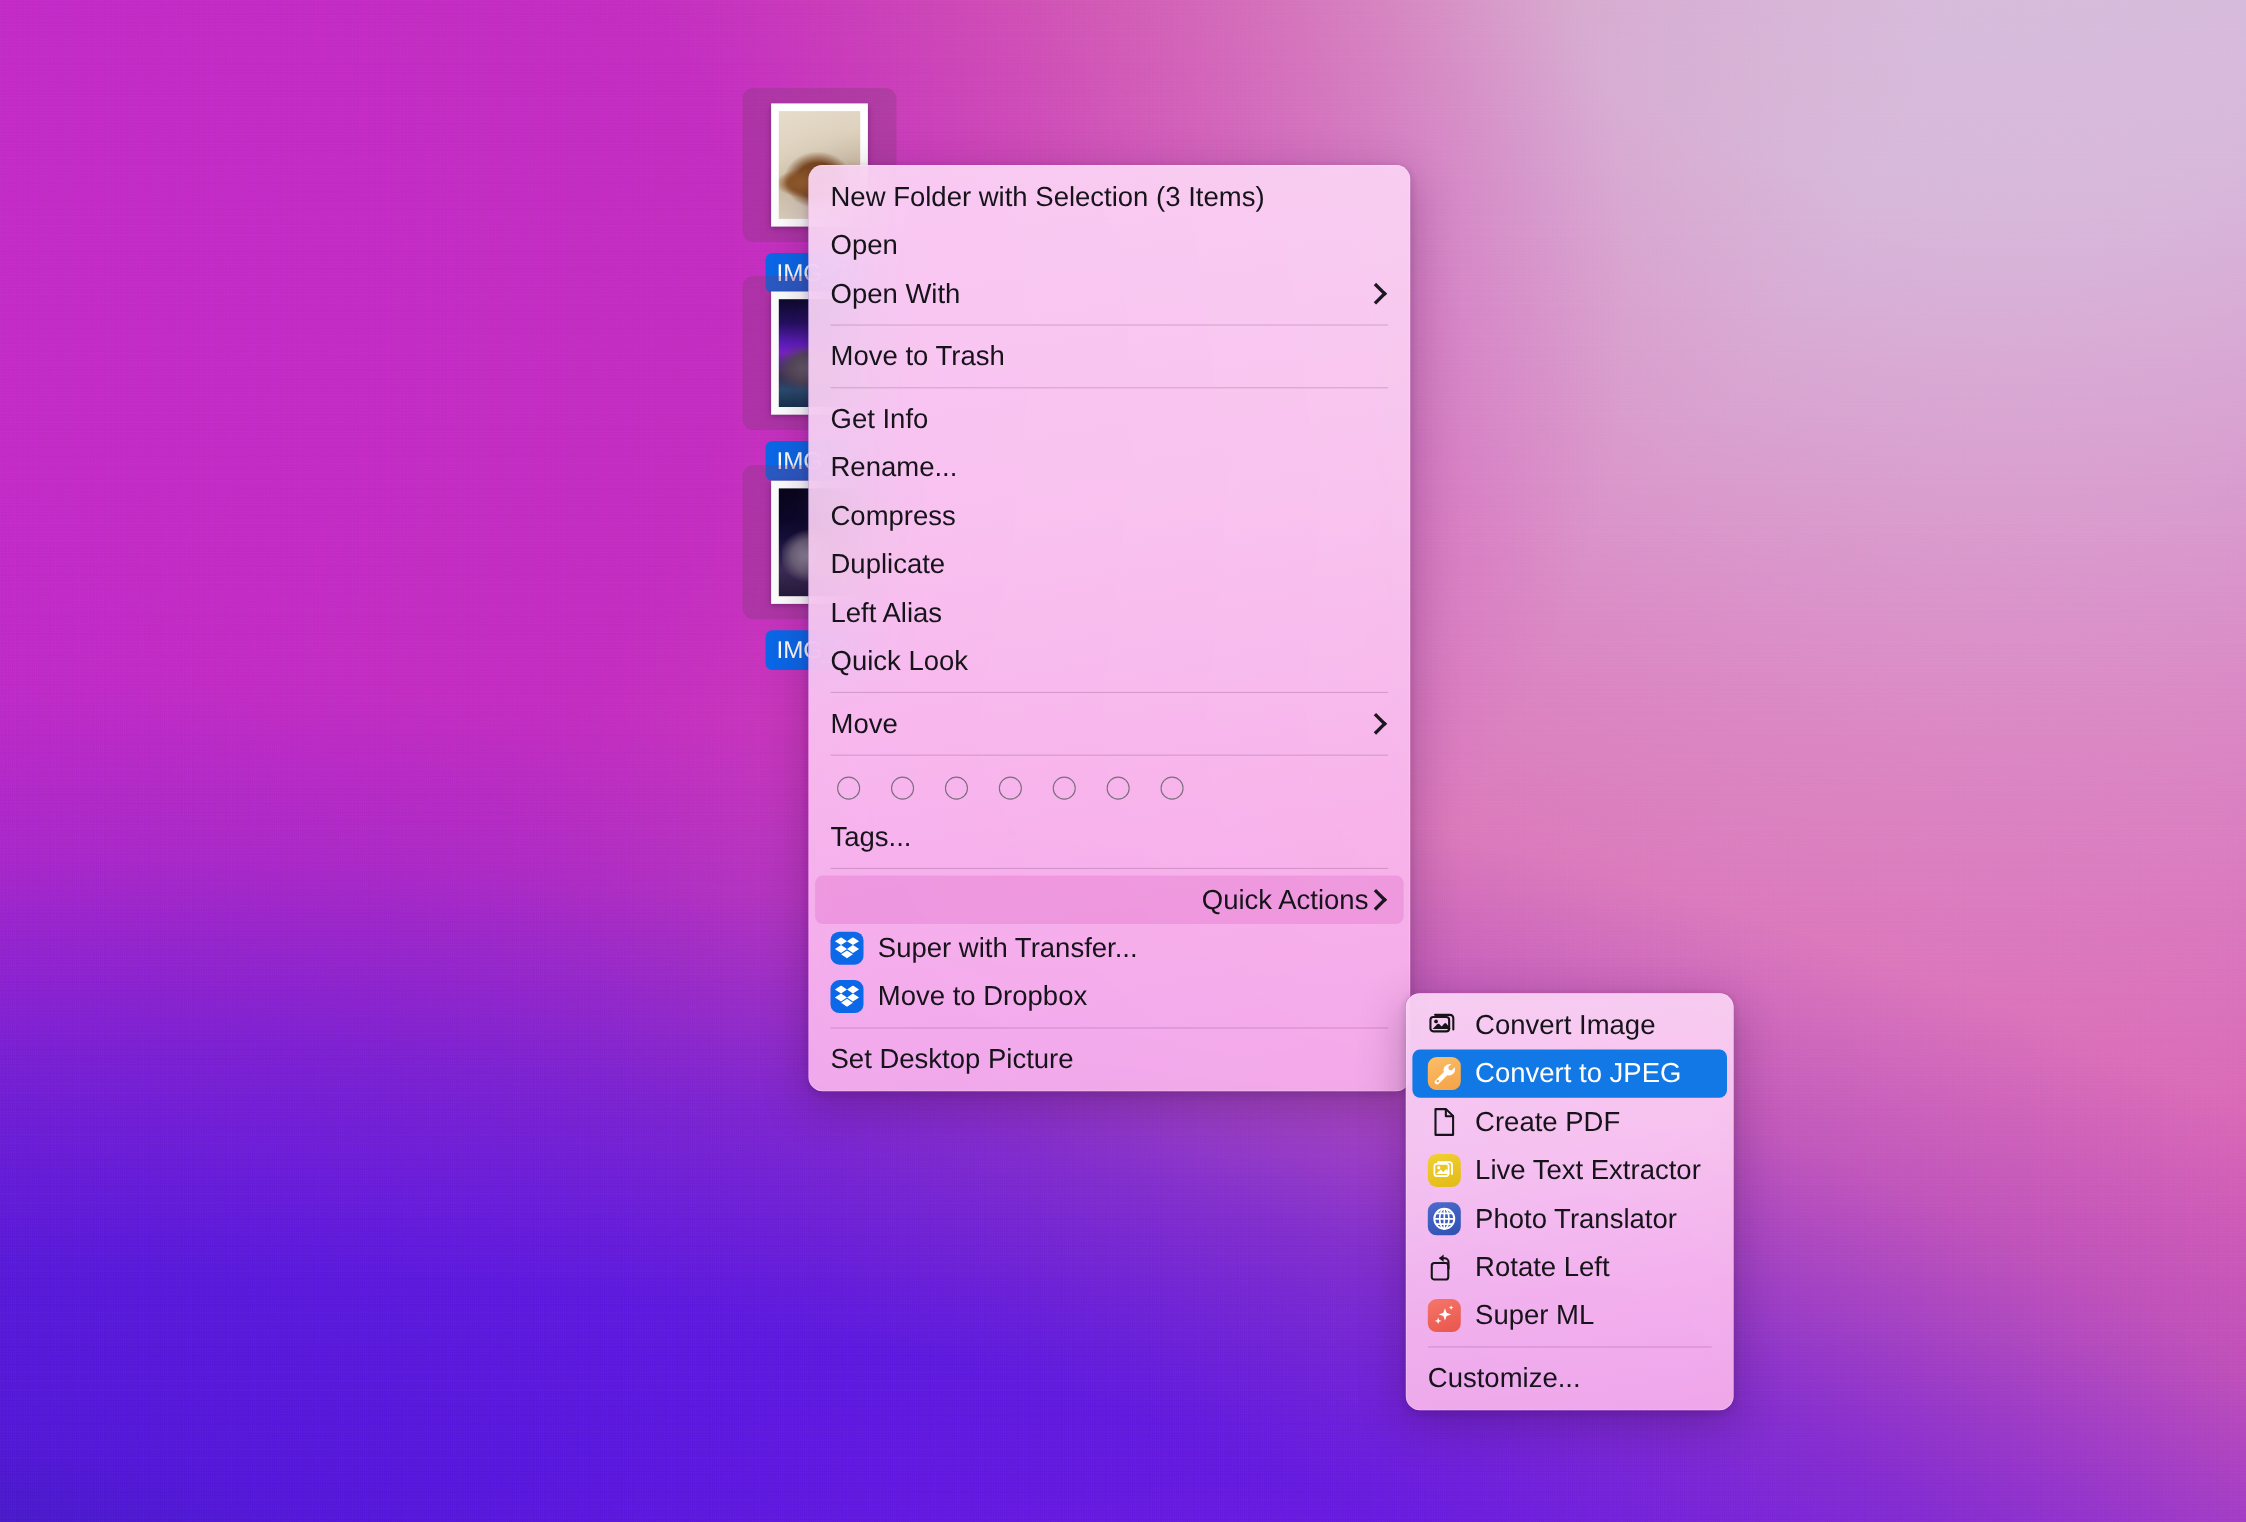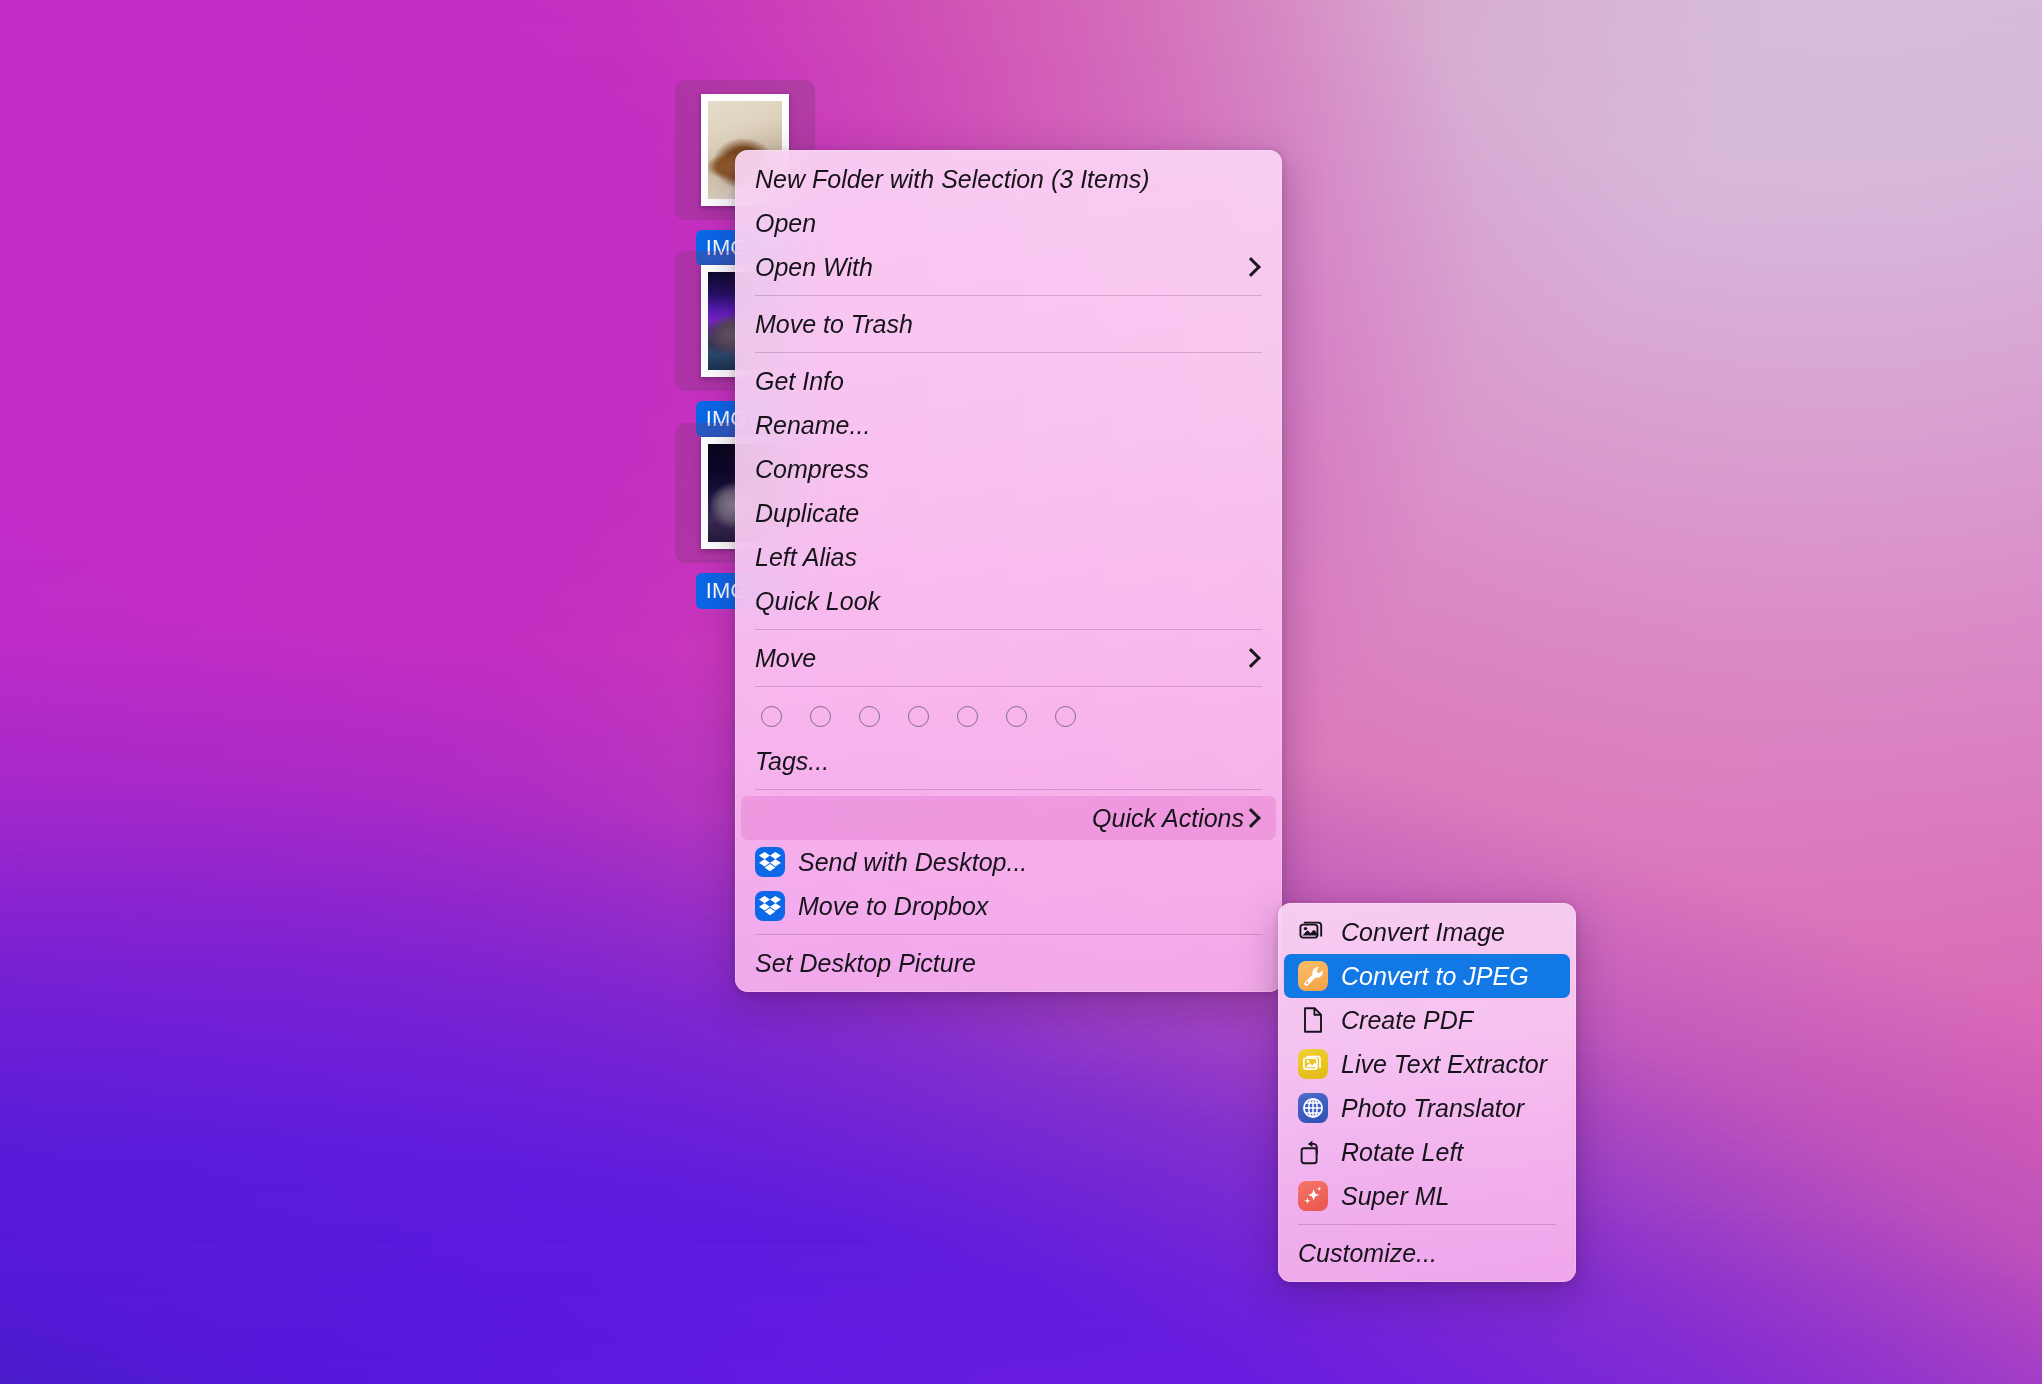--- a/index.html
+++ b/index.html
@@ -161,21 +161,21 @@
     position:relative;
     display:flex; align-items:center;
     height:44px;
     margin:0 6px;
     padding:0 12px 0 14px;
     border-radius:7px;
     color:#16141A;
     font-size:25px;
     white-space:nowrap;
   }
-  .mrow .lbl { flex:1 1 auto;font-style:italic; }
+  .mrow .lbl { flex:1 1 auto; }
   .mrow.hl-blue { background:#1178E6; color:#ffffff; }
   .mrow.hl-pink { background:rgba(226,120,206,0.42);text-align:right; }
 
   .chev {
     flex:0 0 auto;
     width:14px; height:14px;
     border-right:3.2px solid #1B1820;
     border-top:3.2px solid #1B1820;
     transform:rotate(45deg);
     margin-right:6px;
@@ -351,21 +351,21 @@
   </div>
 
   <div class="mrow">
     <span class="micon">
       <span class="app-sq ic-dropbox">
         <svg width="22" height="20" viewBox="0 0 22 20">
           <path fill="#FFFFFF" d="M5.6 0 0 3.6l5.6 3.6L11 3.6 5.6 0zM16.4 0 11 3.6l5.4 3.6L22 3.6 16.4 0zM0 10.8l5.6 3.6L11 10.8 5.6 7.2 0 10.8zM16.4 7.2 11 10.8l5.4 3.6L22 10.8l-5.6-3.6zM5.6 15.6 11 19.2l5.4-3.6L11 12l-5.4 3.6z"></path>
         </svg>
       </span>
     </span>
-    <span class="lbl">Send with Desktop...</span>
+    <span class="lbl">Super with Transfer...</span>
   </div>
 
   <div class="mrow">
     <span class="micon">
       <span class="app-sq ic-dropbox">
         <svg width="22" height="20" viewBox="0 0 22 20">
           <path fill="#FFFFFF" d="M5.6 0 0 3.6l5.6 3.6L11 3.6 5.6 0zM16.4 0 11 3.6l5.4 3.6L22 3.6 16.4 0zM0 10.8l5.6 3.6L11 10.8 5.6 7.2 0 10.8zM16.4 7.2 11 10.8l5.4 3.6L22 10.8l-5.6-3.6zM5.6 15.6 11 19.2l5.4-3.6L11 12l-5.4 3.6z"></path>
         </svg>
       </span>
     </span>

